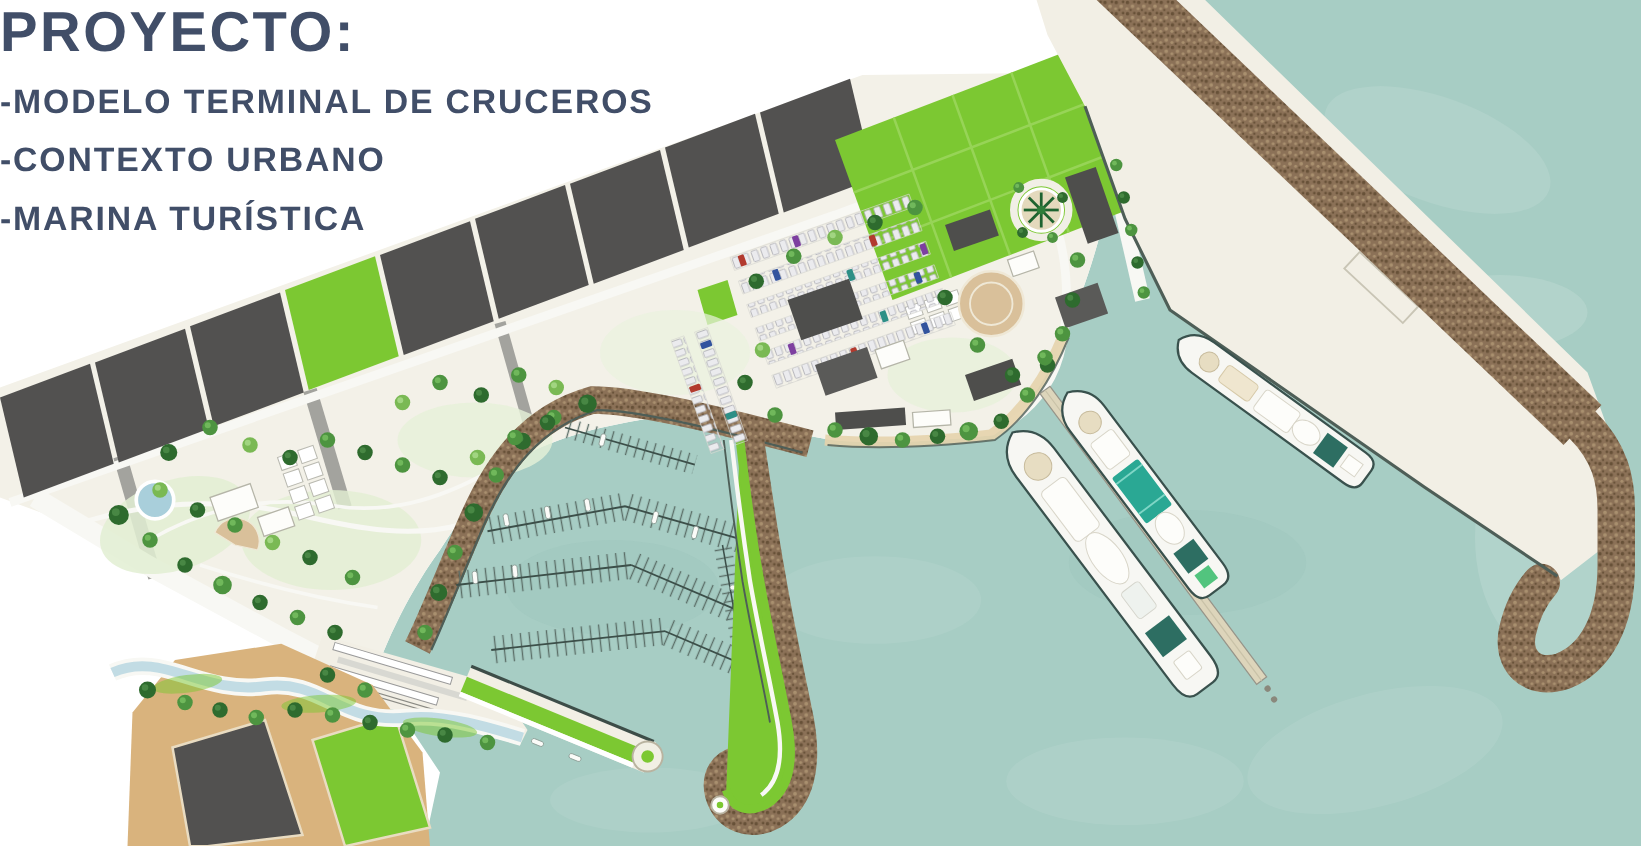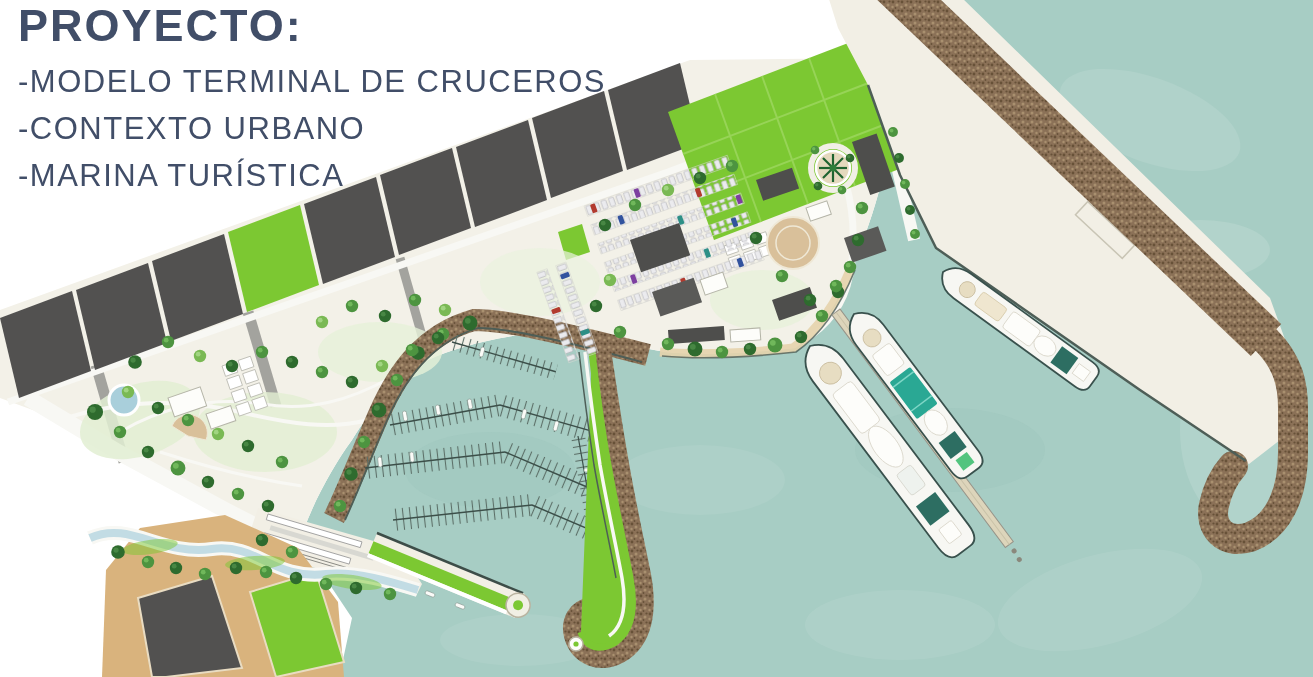--- a/index.html
+++ b/index.html
@@ -1,21 +1,21 @@
 <!DOCTYPE html>
 <html style="--title: #414e68; --water: #a7cdc4; --water_light: #d3e8e1; --water_deep: #7fb0a5; --ground: #f3f1e8; --pier: #f2efe5; --rock_base: #8b7157; --rock_dark: #675138; --rock_light: #a9906f; --block_dark: #525150; --lawn: #7cc832; --lawn_line: #97d457; --tree_dark: #2e6b2e; --tree_mid: #4d9440; --tree_light: #7ab954; --sand: #d9b37d; --tan_plaza: #d9c09a; --path_white: #f8f8f4; --road_gray: #a3a39e; --canal: #c2dce4; --quay_line: #4e5e57; --ship_hull: #f7f7f3; --ship_outline: #39514d; --ship_teal: #2d6e62; --ship_green: #2aa894; --cream_deck: #e7ddc2; --building: #4e4e4c; --building2: #5a5a58;"><head>
 <meta charset="utf-8">
 <style>
   html,body{margin:0;padding:0;background:#ffffff;}
   .stage{position:relative;width:1313px;height:677px;overflow:hidden;background:#fff;
          font-family:"Liberation Sans", sans-serif;}
   .stage svg{position:absolute;left:0;top:0;}
-  .title-block{position:absolute;left:18px;top:0px;z-index:5;color:var(--title,#414e68);}
+  .title-block{position:absolute;left:0;top:0px;z-index:5;color:var(--title,#414e68);}
   .title-main{font-size:45px;font-weight:600;letter-spacing:2px;line-height:52px;}
-  .title-bullet{font-size:31px;font-weight:400;letter-spacing:1.5px;line-height:47px;}
+  .title-bullet{font-size:27px;font-weight:700;letter-spacing:1.5px;line-height:47px;}
   .title-bullets{margin-top:6px;}
   
   .f-water{fill:var(--water,#a7cdc4);}
   .f-ground{fill:var(--ground,#f3f1e8);}
   .f-pier{fill:var(--pier,#f2efe5);}
   .f-block{fill:var(--block_dark,#525150);}
   .f-lawn{fill:var(--lawn,#7cc832);}
   .f-sand{fill:var(--sand,#d9b37d);}
   .f-tan{fill:var(--tan_plaza,#d9c09a);}
   .f-bld{fill:var(--building,#4e4e4c);}

